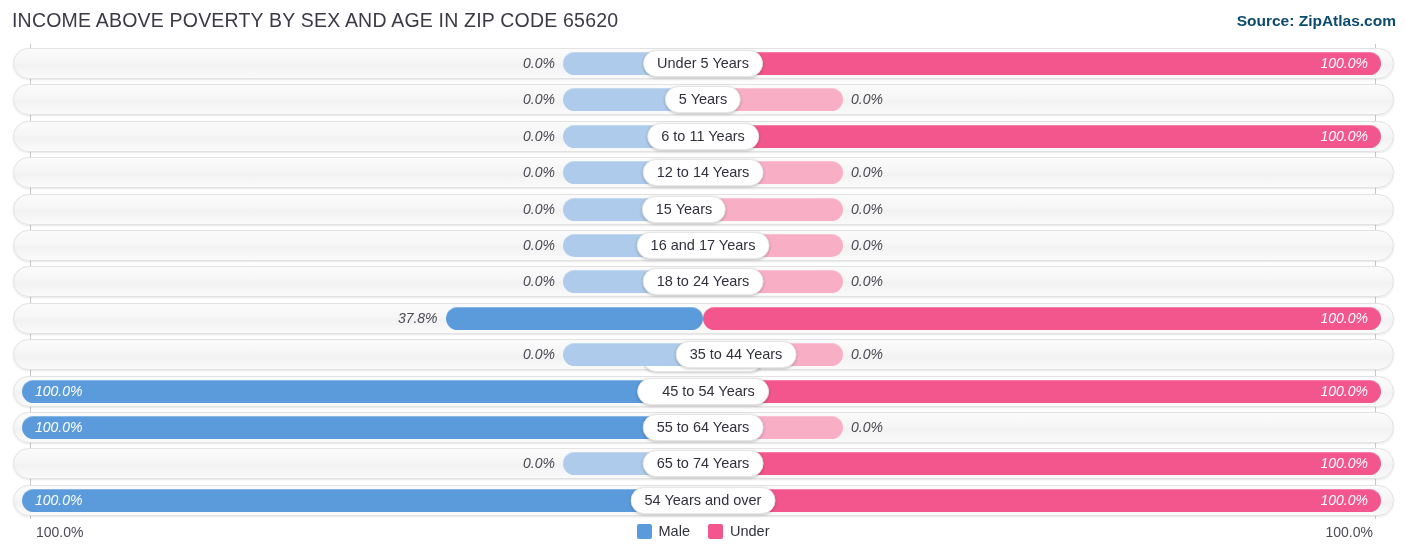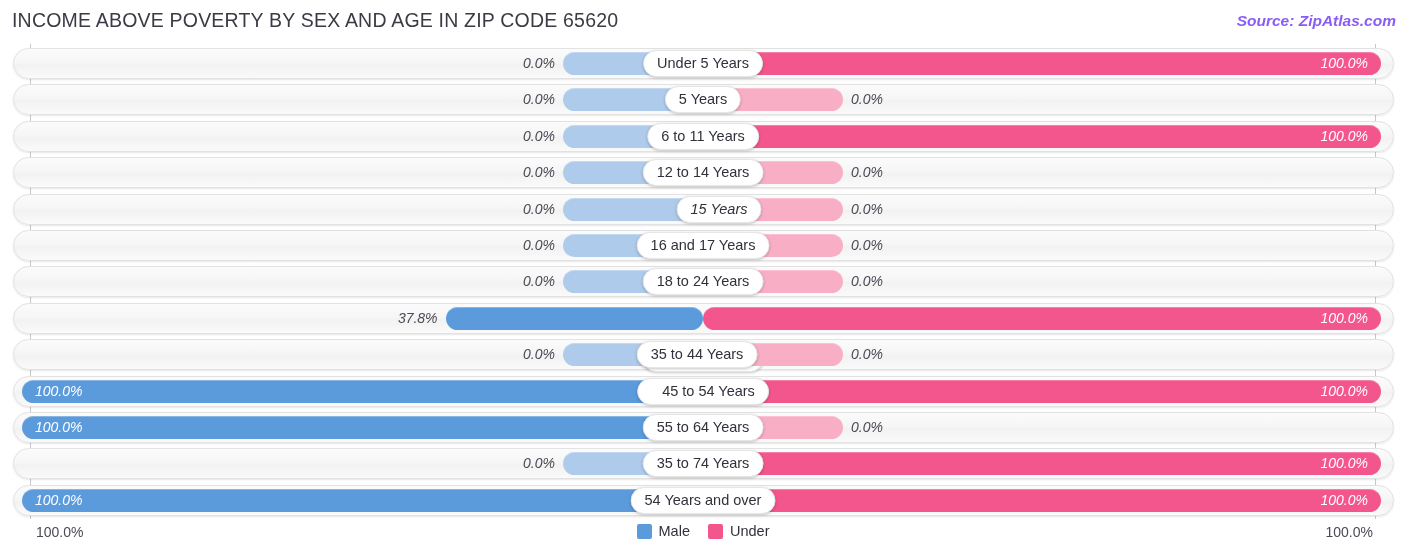--- a/index.html
+++ b/index.html
@@ -29,23 +29,22 @@
     font-size: 19.5px;
     letter-spacing: 0.2px;
     color: #3b3b46;
     font-weight: 400;
     white-space: nowrap;
   }
   #source-label {
     position: absolute;
     right: 10px; top: 12px;
     font-size: 15.5px;
-    font-style: italic;
     font-weight: bold;
-    color: #8b5cf6;
+    color: #0c4a6e;
     white-space: nowrap;
   }
 
   
   #plot {
     position: absolute;
     left: 0; top: 44px;
     width: 1406px;
     height: 475px;
   }
@@ -226,56 +225,56 @@
       <div class="pill" style="left: 703px; top: 78.8px;">6 to 11 Years</div>
       <div class="bar male zero" style="left: 563px; width: 140px; top: 117.2px;"></div>
       <div class="bar-value" style="top: 119.2px; left: 505px; width: 50px; text-align: right;">0.0%</div>
       <div class="bar female zero" style="left: 703px; width: 140px; top: 117.2px;"></div>
       <div class="bar-value" style="top: 119.2px; left: 851px;">0.0%</div>
       <div class="pill" style="left: 703px; top: 115.2px;">12 to 14 Years</div>
       <div class="bar male zero" style="left: 563px; width: 140px; top: 153.6px;"></div>
       <div class="bar-value" style="top: 155.6px; left: 505px; width: 50px; text-align: right;">0.0%</div>
       <div class="bar female zero" style="left: 703px; width: 140px; top: 153.6px;"></div>
       <div class="bar-value" style="top: 155.6px; left: 851px;">0.0%</div>
-      <div class="pill" style="left: 719px; top: 151.6px; font-style: italic;">15 Years</div>
+      <div class="pill" style="left: 684px; top: 151.6px;">15 Years</div>
       <div class="bar male zero" style="left: 563px; width: 140px; top: 190px;"></div>
       <div class="bar-value" style="top: 192px; left: 505px; width: 50px; text-align: right;">0.0%</div>
       <div class="bar female zero" style="left: 703px; width: 140px; top: 190px;"></div>
       <div class="bar-value" style="top: 192px; left: 851px;">0.0%</div>
       <div class="pill" style="left: 703px; top: 188px;">16 and 17 Years</div>
       <div class="bar male zero" style="left: 563px; width: 140px; top: 226.4px;"></div>
       <div class="bar-value" style="top: 228.4px; left: 505px; width: 50px; text-align: right;">0.0%</div>
       <div class="bar female zero" style="left: 703px; width: 140px; top: 226.4px;"></div>
       <div class="bar-value" style="top: 228.4px; left: 851px;">0.0%</div>
       <div class="pill" style="left: 703px; top: 224.4px;">18 to 24 Years</div>
       <div class="bar male" style="left: 445.582px; width: 257.418px; top: 262.8px;"></div>
       <div class="bar-value" style="top: 264.8px; left: 387.582px; width: 50px; text-align: right;">37.8%</div>
       <div class="bar female" style="left: 703px; width: 678px; top: 262.8px;"></div>
       <div class="bar-value inside" style="top: 264.8px; left: 1313px; width: 55px; text-align: right;">100.0%</div>
       <div class="pill" style="left: 703px; top: 260.8px; margin-top: 40px;">25 to 34 Years</div>
       <div class="bar male zero" style="left: 563px; width: 140px; top: 299.2px;"></div>
       <div class="bar-value" style="top: 301.2px; left: 505px; width: 50px; text-align: right;">0.0%</div>
       <div class="bar female zero" style="left: 703px; width: 140px; top: 299.2px;"></div>
       <div class="bar-value" style="top: 301.2px; left: 851px;">0.0%</div>
-      <div class="pill" style="left: 697px; top: 297.2px;">35 to 44 Years</div>
+      <div class="pill" style="left: 736px; top: 297.2px;">35 to 44 Years</div>
       <div class="bar male" style="left: 22px; width: 681px; top: 335.6px;"></div>
       <div class="bar-value inside" style="top: 337.6px; left: 35px;">100.0%</div>
       <div class="bar female" style="left: 703px; width: 678px; top: 335.6px;"></div>
       <div class="bar-value inside" style="top: 337.6px; left: 1313px; width: 55px; text-align: right;">100.0%</div>
       <div class="pill" style="left: 703px; top: 333.6px; padding-left: 24px;">45 to 54 Years</div>
       <div class="bar male" style="left: 22px; width: 681px; top: 372px;"></div>
       <div class="bar-value inside" style="top: 374px; left: 35px;">100.0%</div>
       <div class="bar female zero" style="left: 703px; width: 140px; top: 372px;"></div>
       <div class="bar-value" style="top: 374px; left: 851px;">0.0%</div>
       <div class="pill" style="left: 703px; top: 370px;">55 to 64 Years</div>
       <div class="bar male zero" style="left: 563px; width: 140px; top: 408.4px;"></div>
       <div class="bar-value" style="top: 410.4px; left: 505px; width: 50px; text-align: right;">0.0%</div>
       <div class="bar female" style="left: 703px; width: 678px; top: 408.4px;"></div>
       <div class="bar-value inside" style="top: 410.4px; left: 1313px; width: 55px; text-align: right;">100.0%</div>
-      <div class="pill" style="left: 703px; top: 406.4px;">35 to 74 Years</div>
+      <div class="pill" style="left: 703px; top: 406.4px;">65 to 74 Years</div>
       <div class="bar male" style="left: 22px; width: 681px; top: 444.8px;"></div>
       <div class="bar-value inside" style="top: 446.8px; left: 35px;">100.0%</div>
       <div class="bar female" style="left: 703px; width: 678px; top: 444.8px;"></div>
       <div class="bar-value inside" style="top: 446.8px; left: 1313px; width: 55px; text-align: right;">100.0%</div>
       <div class="pill" style="left: 703px; top: 442.8px;">54 Years and over</div>
     </div>
 
   <div id="footer">
     <div class="axis-tick" id="tick-left">100.0%</div>
     <div class="axis-tick" id="tick-right">100.0%</div>

